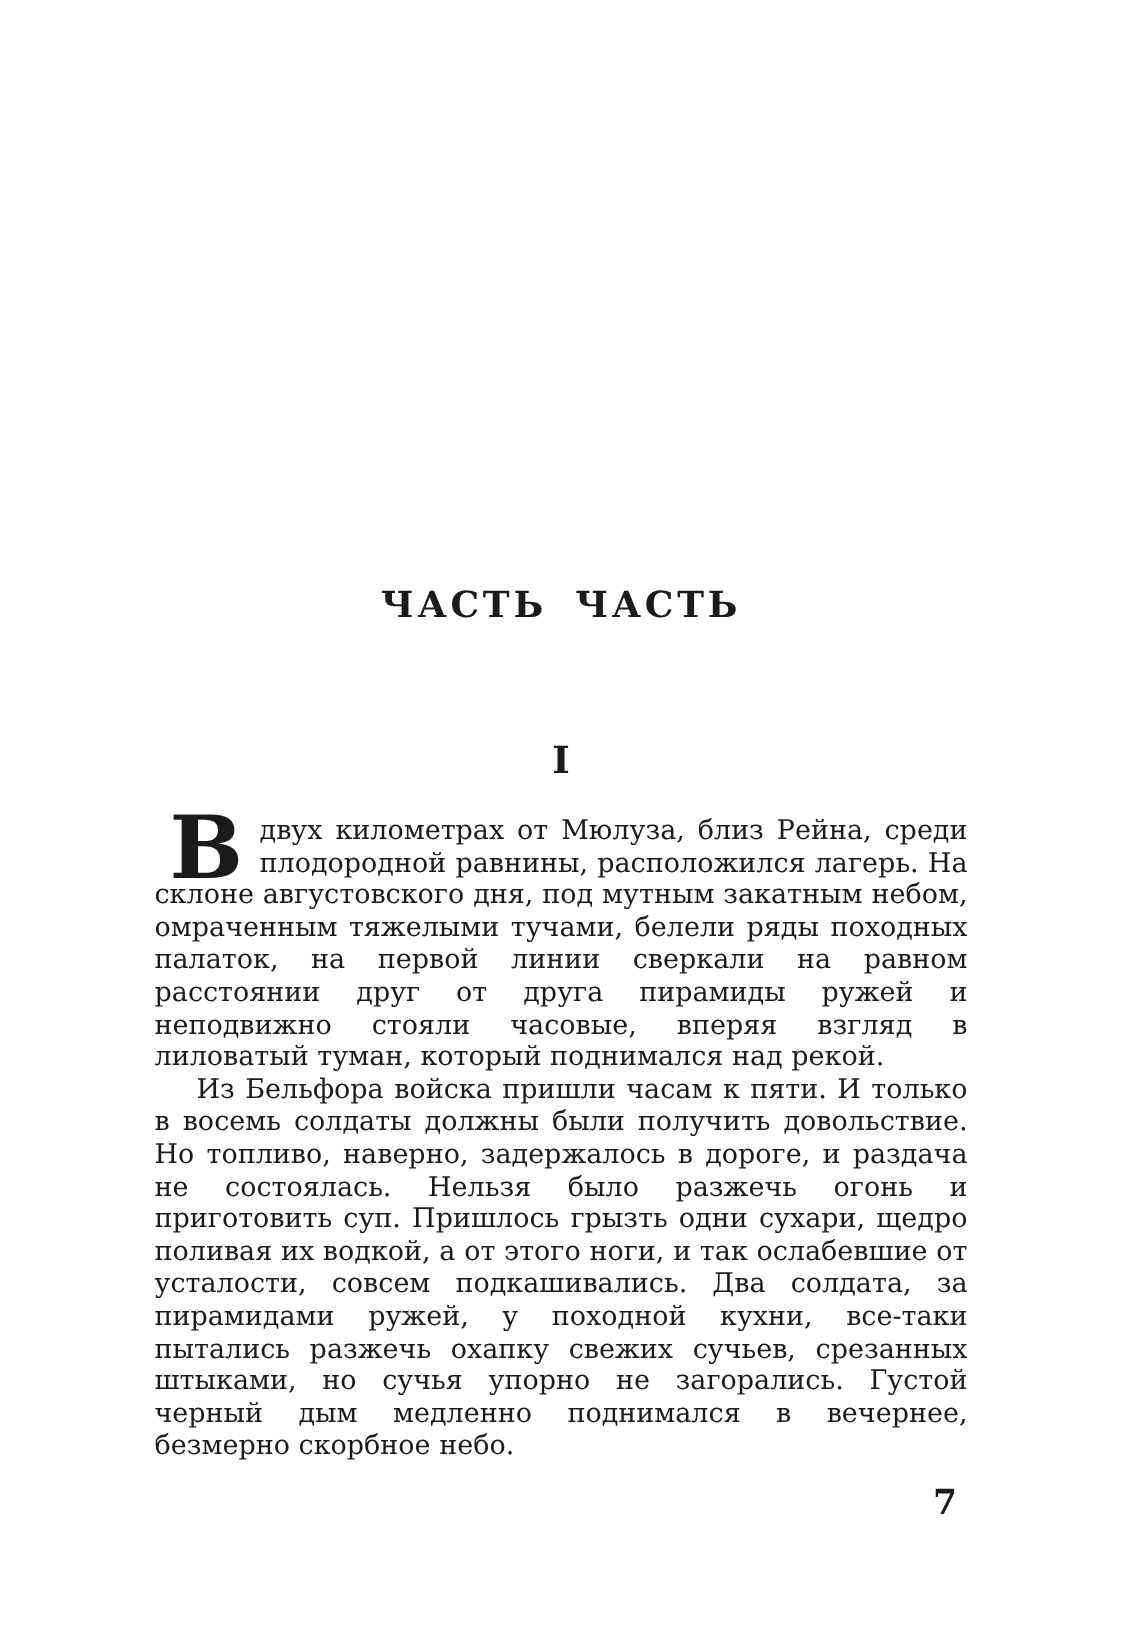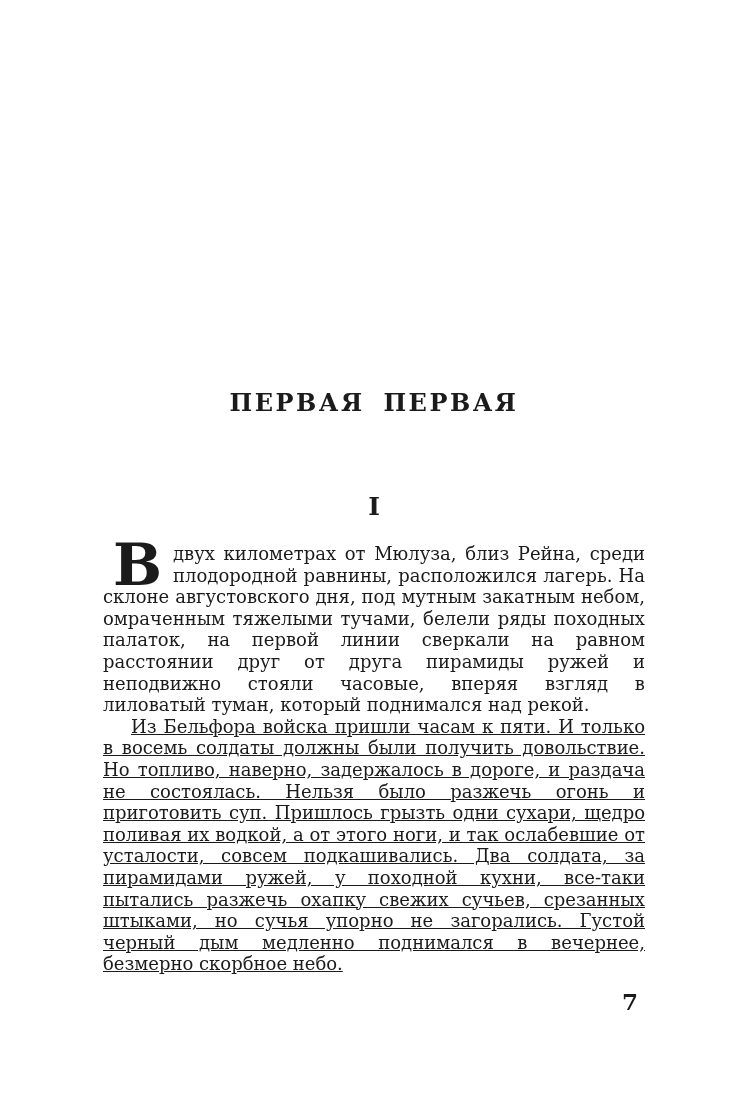--- a/index.html
+++ b/index.html
@@ -45,21 +45,20 @@
     font-size: 18px;
     line-height: 21.6px;
     text-align: justify;
   }
   .text-block p {
     margin: 0;
     padding: 0;
   }
   .para-indented {
     text-indent: 28px;
-    text-decoration: underline;
   }
   .dropcap {
     float: left;
     font-size: 58px;
     line-height: 42px;
     font-weight: bold;
     margin: 1px 11px 0 10px;
     overflow: visible;
   }
   .folio {
@@ -69,21 +68,21 @@
     font-size: 23px;
     font-weight: bold;
     line-height: 1;
   }
 </style>
 </head>
 <body>
 
 <div class="page">
 
-  <div class="part-heading">ПЕРВАЯ ПЕРВАЯ</div>
+  <div class="part-heading">ЧАСТЬ ЧАСТЬ</div>
 
   <div class="chapter-numeral">I</div>
 
   <div class="text-block">
     <p class="para-first"><span class="dropcap">В</span><span>двух километрах от Мюлуза, близ Рейна, среди плодородной равнины, расположился лагерь. На склоне августовского дня, под мутным закатным небом, омраченным тяжелыми тучами, белели ряды походных палаток, на первой линии сверкали на равном расстоянии друг от друга пирамиды ружей и неподвижно стояли часовые, вперяя взгляд в лиловатый туман, который поднимался над рекой.</span></p>
     <p class="para-indented">Из Бельфора войска пришли часам к пяти. И только в восемь солдаты должны были получить довольствие. Но топливо, наверно, задержалось в дороге, и раздача не состоялась. Нельзя было разжечь огонь и приготовить суп. Пришлось грызть одни сухари, щедро поливая их водкой, а от этого ноги, и так ослабевшие от усталости, совсем подкашивались. Два солдата, за пирамидами ружей, у походной кухни, все-таки пытались разжечь охапку свежих сучьев, срезанных штыками, но сучья упорно не загорались. Густой черный дым медленно поднимался в вечернее, безмерно скорбное небо.</p>
   </div>
 
   <div class="folio">7</div>
 

